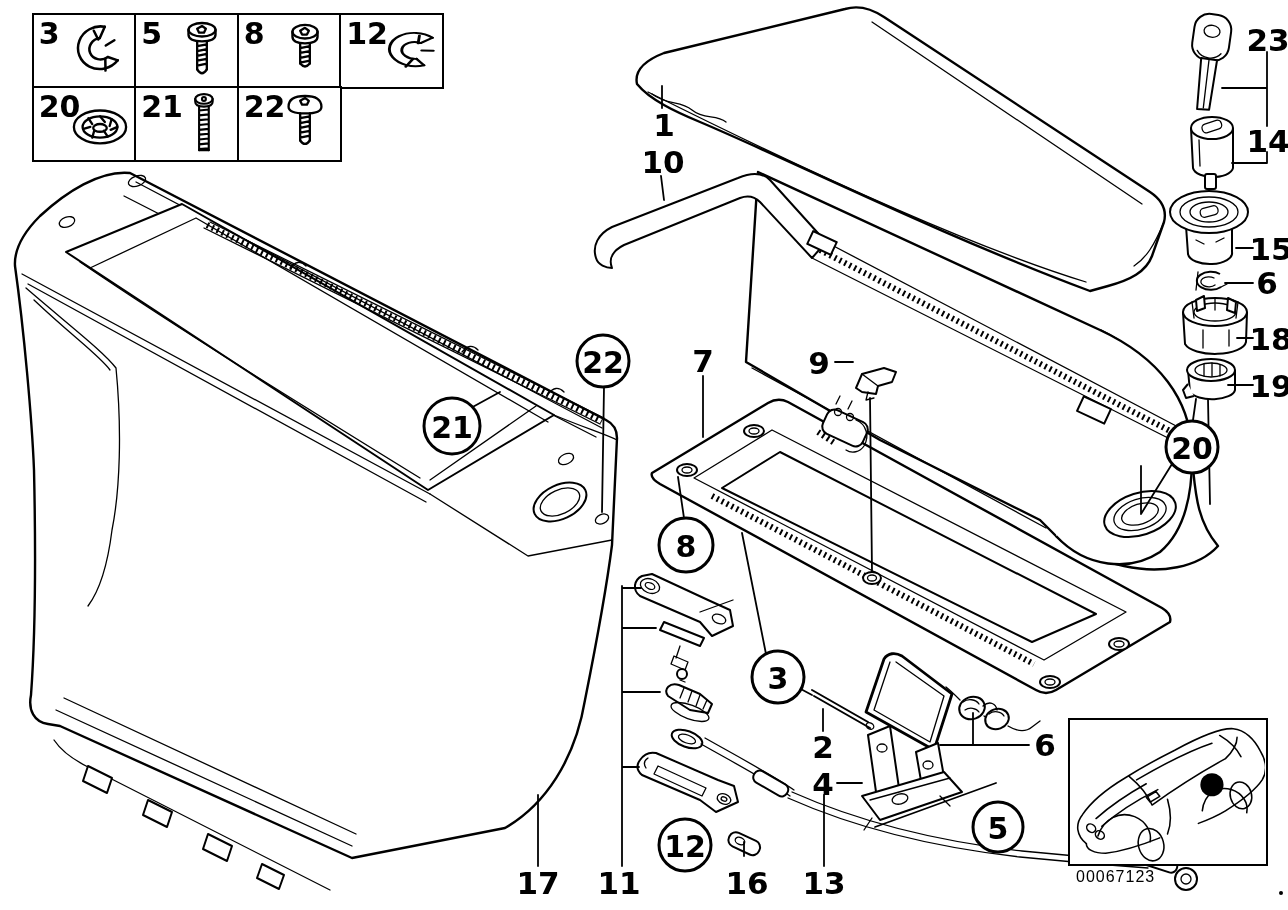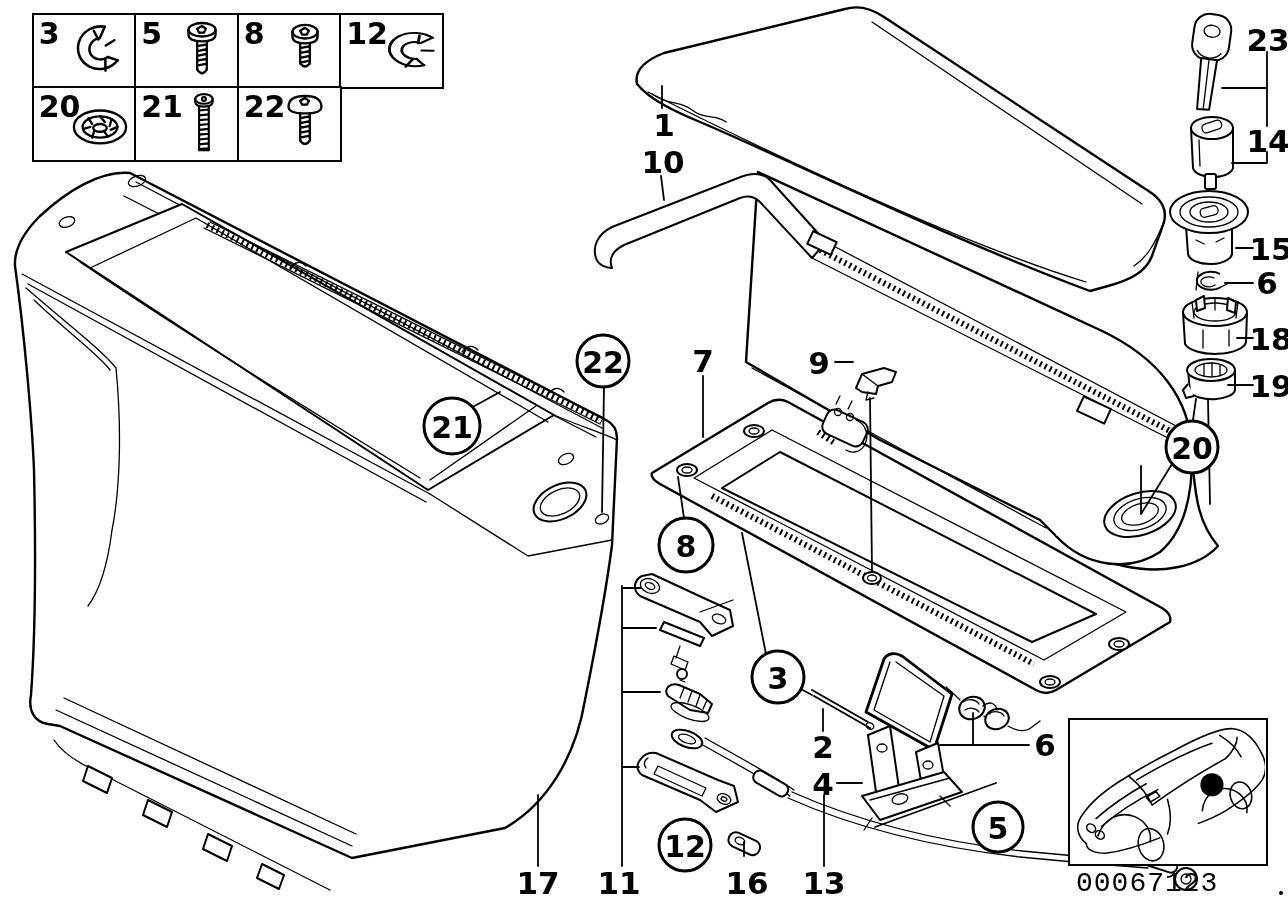--- a/index.html
+++ b/index.html
@@ -22,22 +22,22 @@
   
   #legend{position:absolute;left:33px;top:14px;}
   .legend-row{display:flex;}
   .legend-cell{width:105px;height:76px;border:2.5px solid #000;margin:-1.25px;
                position:relative;background:#fff;box-sizing:border-box;}
   .legend-num{position:absolute;left:5px;top:1px;font-size:30px;font-weight:bold;color:#000;}
   .legend-icon{position:absolute;right:6px;top:4px;}
   
   #car-box{position:absolute;left:1068px;top:718px;width:200px;height:148px;
            border:2.5px solid #000;background:#fff;box-sizing:border-box;}
-  #car-caption{position:absolute;left:1076px;top:868px;font-size:28px;color:#000;
-               letter-spacing:1px;font-family:Liberation Mono, monospace;}
+  #car-caption{position:absolute;left:1076px;top:868px;font-size:16px;color:#000;
+               letter-spacing:1px;font-family:Liberation Sans, sans-serif;}
   #stray-dot{position:absolute;left:1279px;top:891px;width:4px;height:4px;border-radius:50%;background:#000;}
 </style>
 </head>
 <body>
 
 <div id="stage">
 
   <svg id="diagram" width="1288" height="910" viewBox="0 0 1288 910">
 
     <g>

